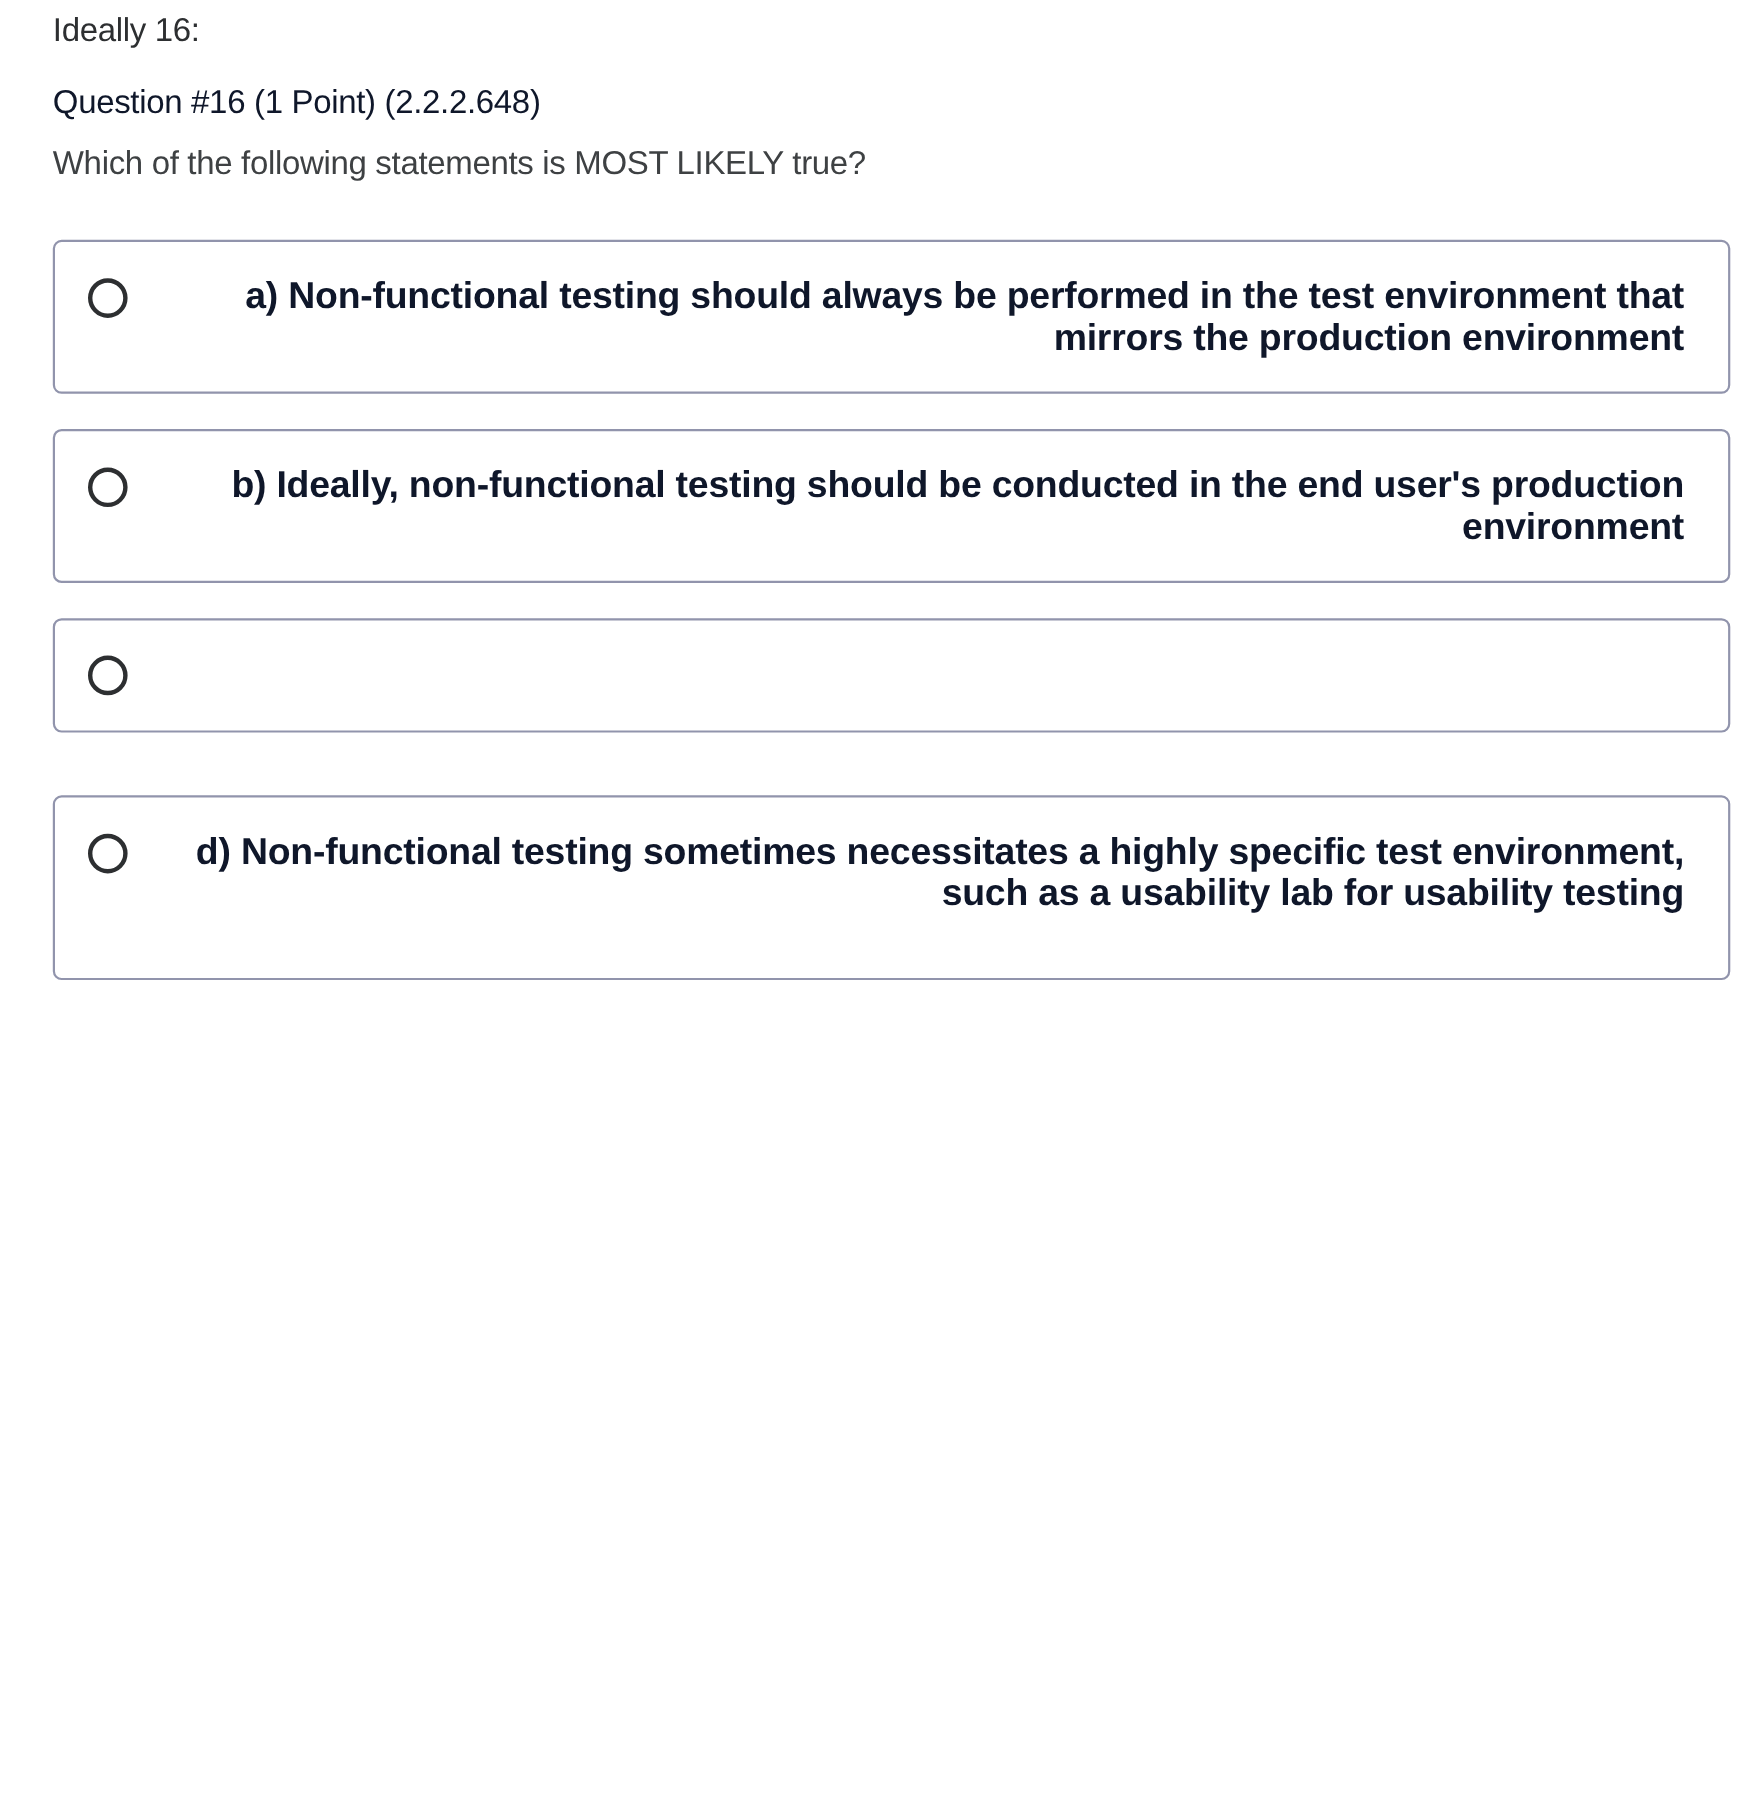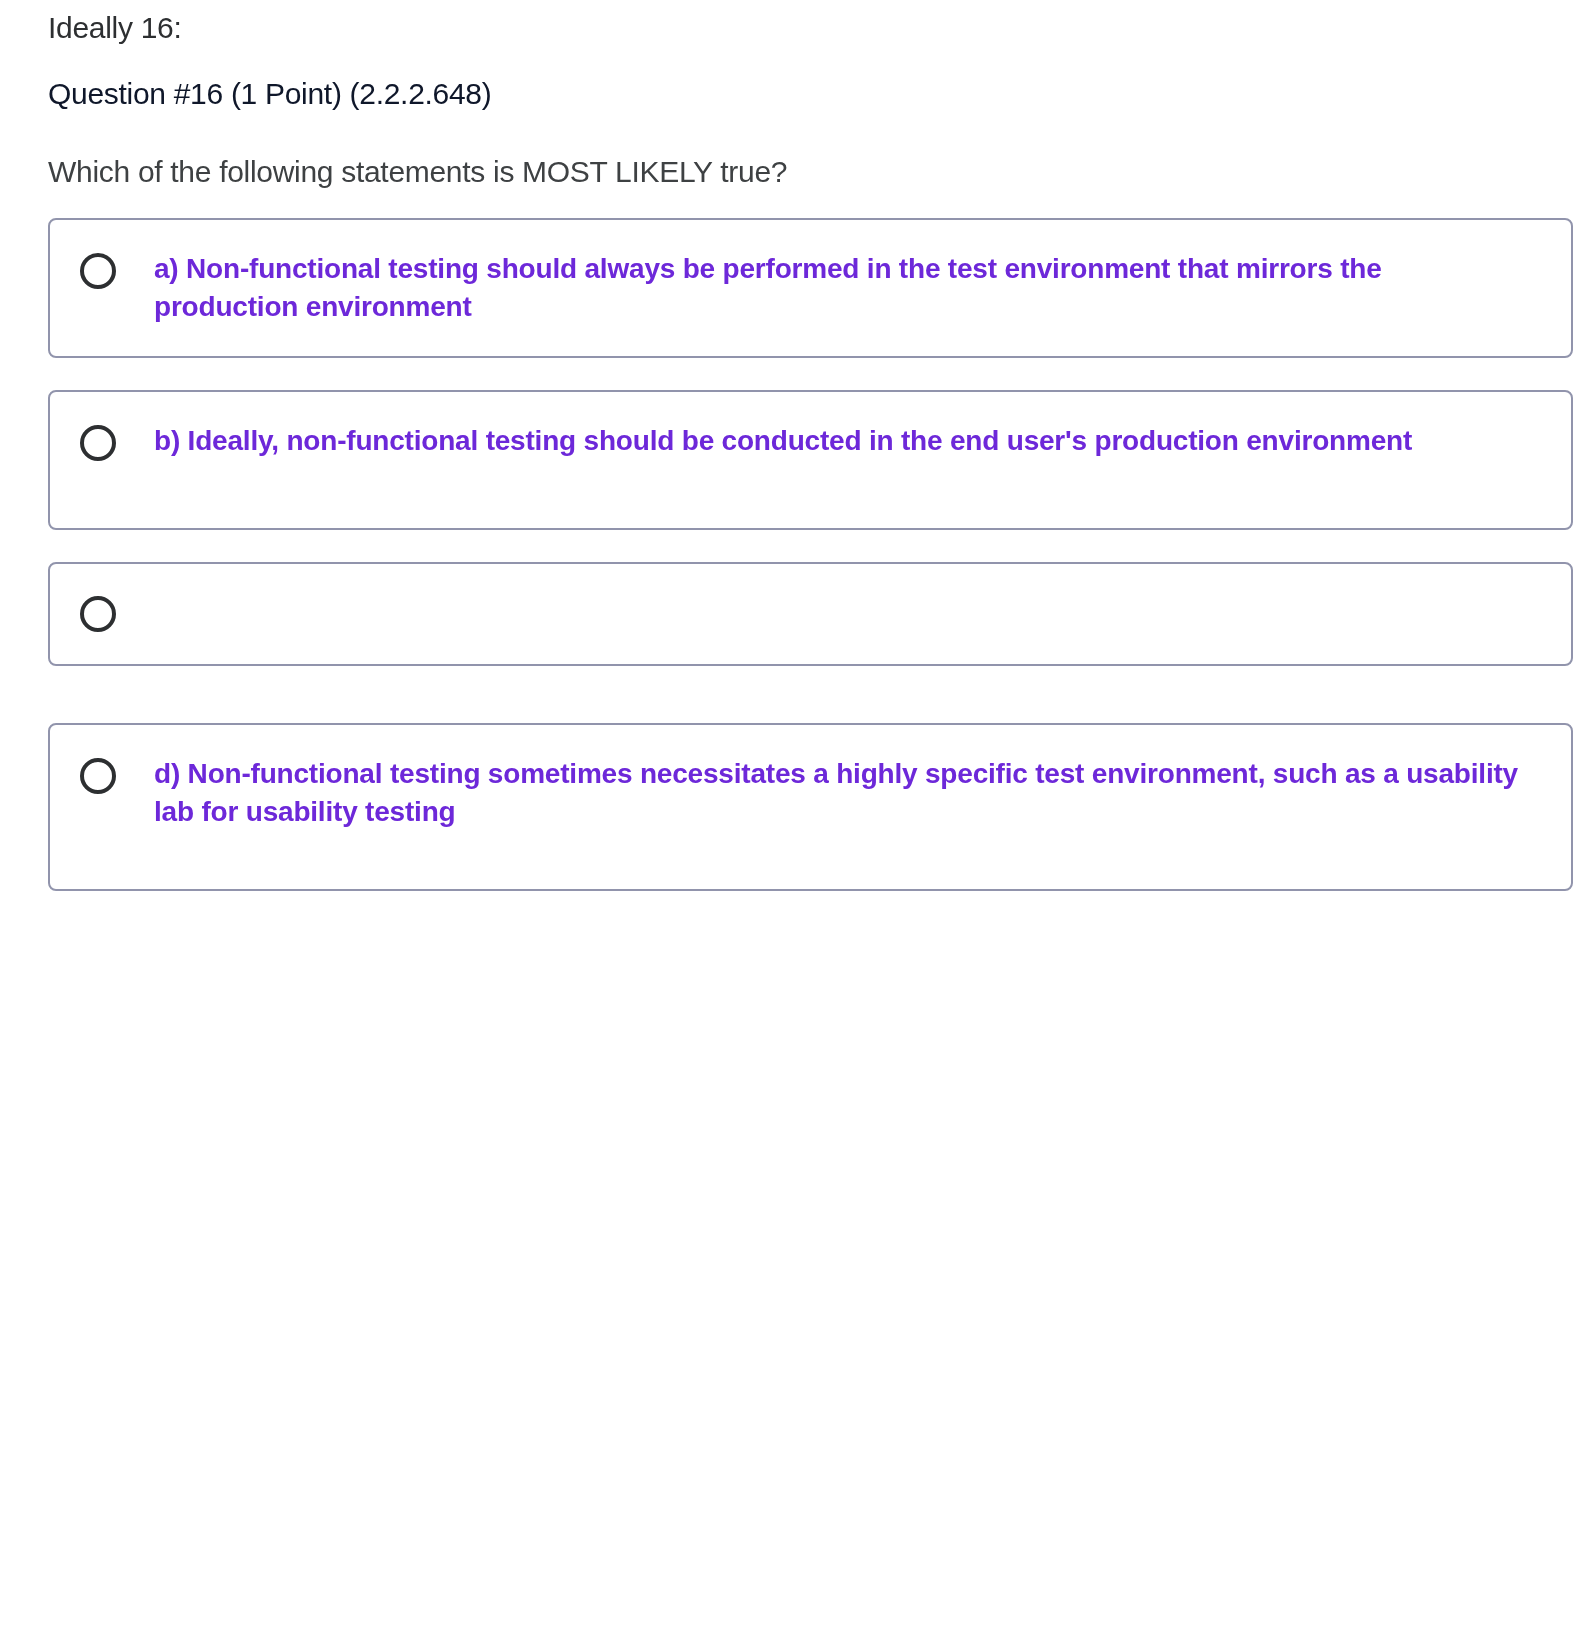--- a/index.html
+++ b/index.html
@@ -35,21 +35,21 @@
       top: 74px;
       left: 0;
       font-size: 30px;
       color: #0f172a;
       font-weight: 400;
       letter-spacing: -0.3px;
       line-height: 40px;
     }
     .q-prompt {
       position: absolute;
-      top: 152px;
+      top: 129px;
       left: 0;
       font-size: 30px;
       color: #3e4143;
       font-weight: 400;
       letter-spacing: -0.3px;
       line-height: 40px;
     }
     .option {
       position: absolute;
       left: 0;
@@ -67,25 +67,26 @@
       height: 36px;
       box-sizing: border-box;
       border: 4px solid #2d2f31;
       border-radius: 50%;
       background: #fff;
     }
     .option .label {
       position: absolute;
       left: 104px;
       right: 40px;
-      font-size: 28px;
+      font-size: 34px;
       font-weight: 700;
-      color: #6d28d9;
+      color: #0f172a;
       line-height: 38px;
       letter-spacing: -0.2px;
+      text-align: right;
     }
     #opt-a { top: 218px; height: 140px; }
     #opt-a .radio { top: 33px; }
     #opt-a .label { top: 30px; }
 
     #opt-b { top: 390px; height: 140px; }
     #opt-b .radio { top: 33px; }
     #opt-b .label { top: 30px; }
 
     #opt-c { top: 562px; height: 104px; }

